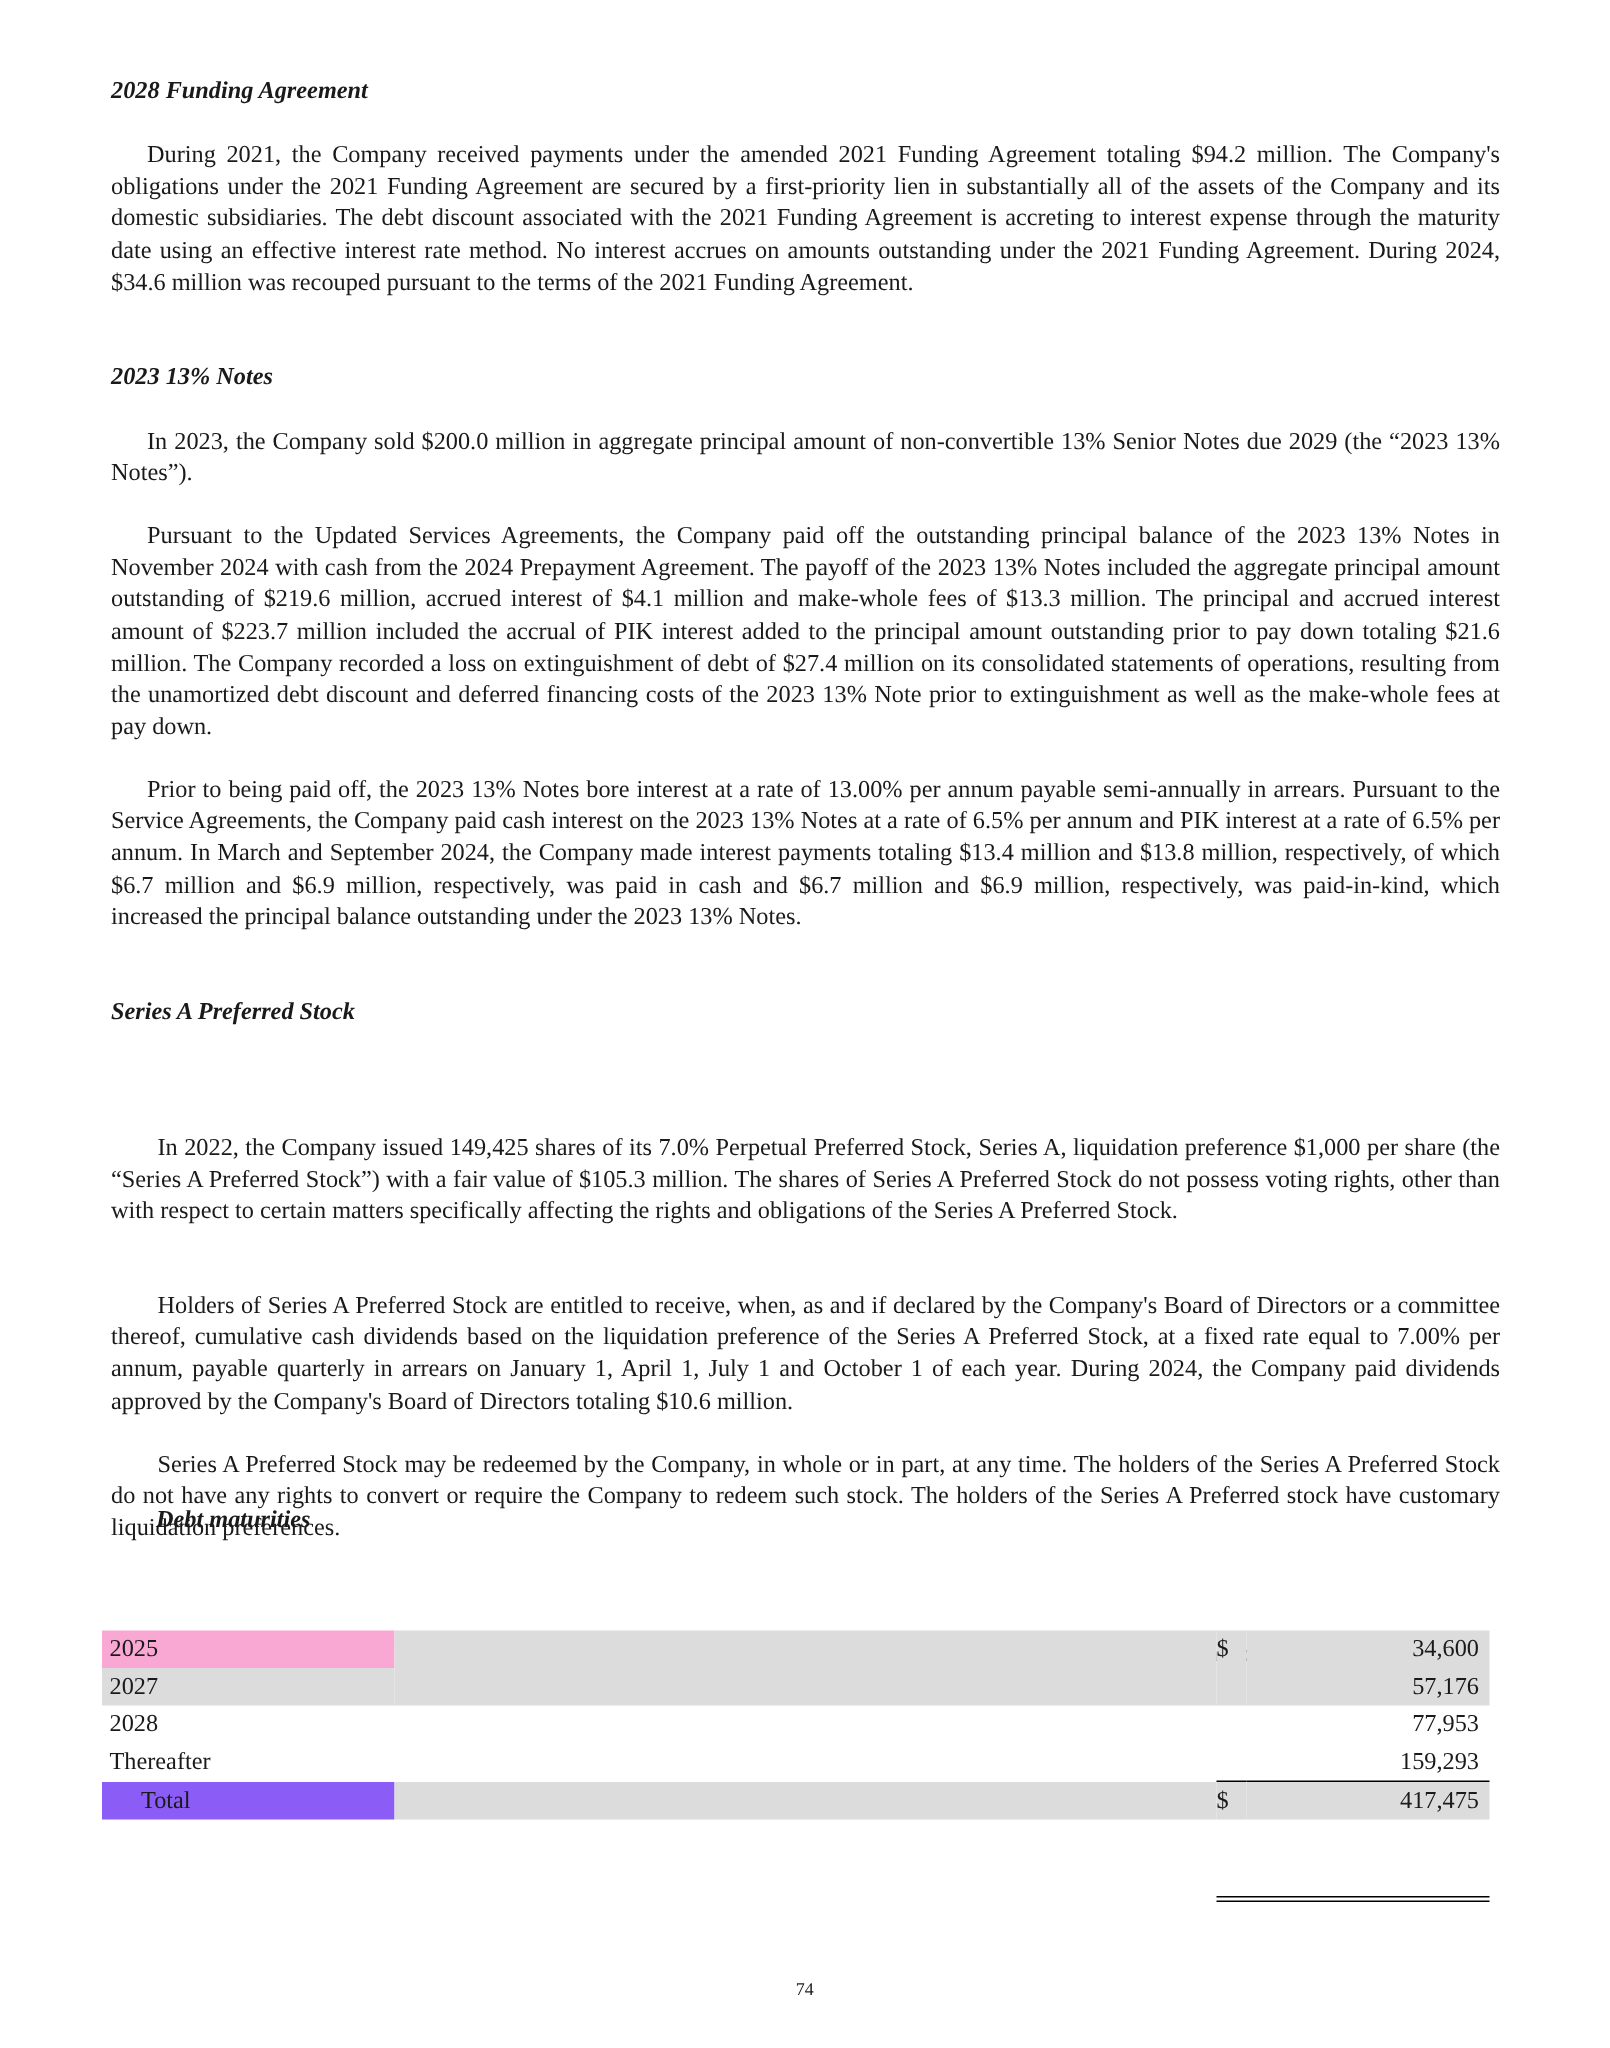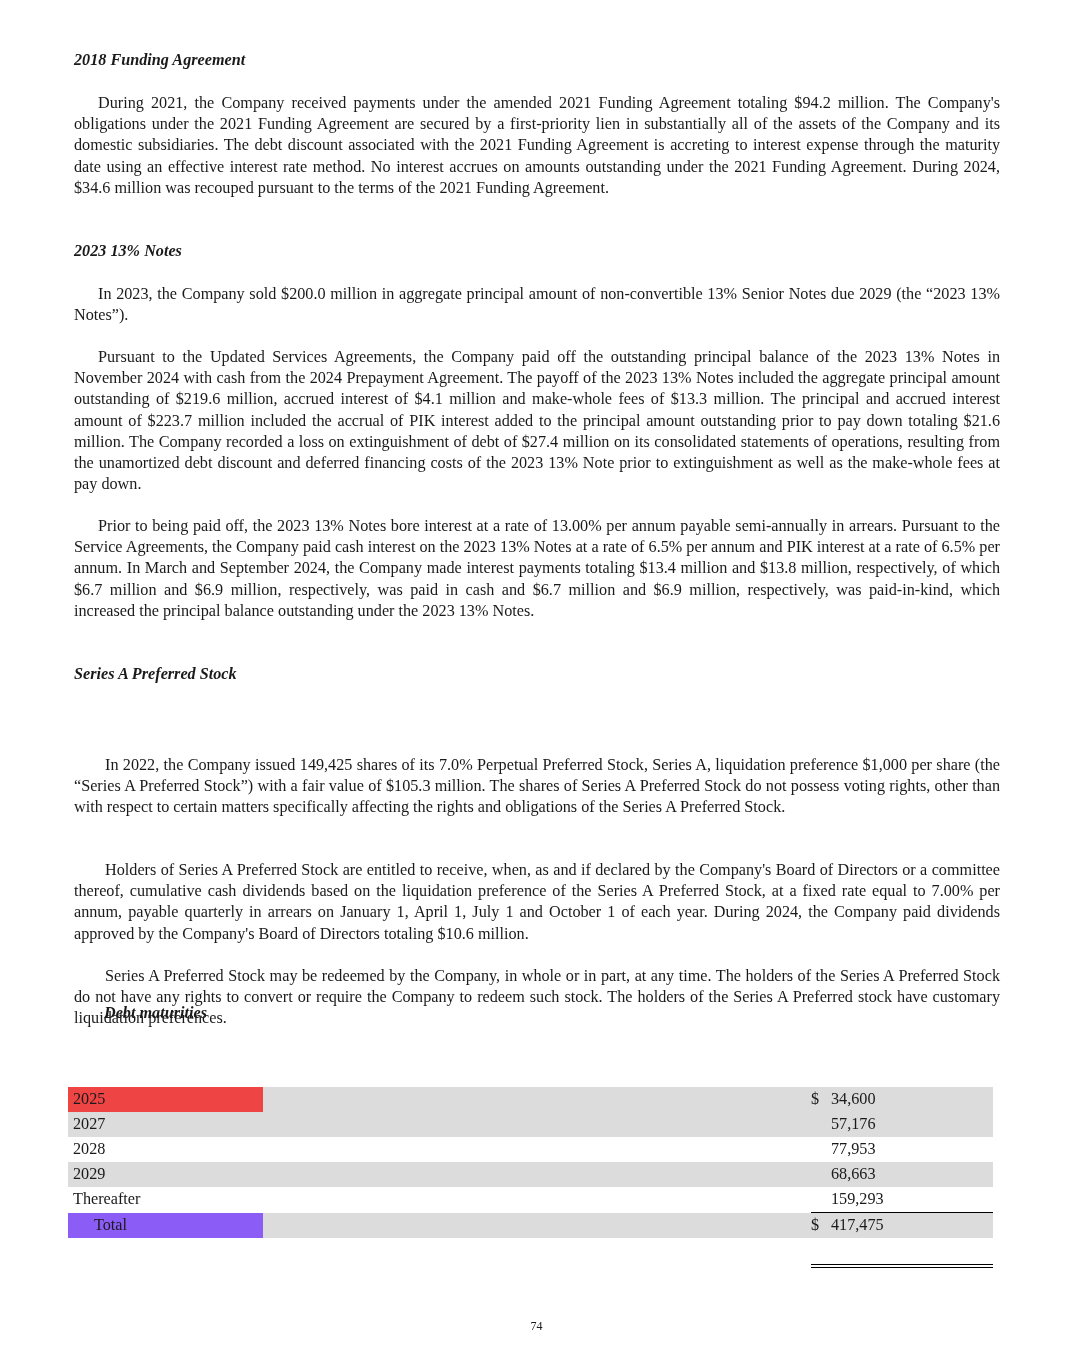--- a/index.html
+++ b/index.html
@@ -29,80 +29,74 @@
     position: absolute;
     left: -6px; top: 1087px;
     width: 925px;
     border-collapse: collapse;
   }
   .table td { padding: 0; height: 25px; line-height: 25px; font-size: 16.2px; }
   .row.shaded td { background: #dcdcdc; }
   .c-label { padding-left: 5px !important; }
   .c-gap { width: 548px; }
   .c-dollar { width: 20px; text-align: left; }
-  .c-amount { width: 155px; padding-right: 7px !important; }
+  .c-amount { width: 155px; text-align: right; padding-right: 7px !important; }
   .total-label { padding-left: 26px !important; }
   .total-top { border-top: 1.5px solid #000; }
   .dbl-underline {
     position: absolute; left: 811px; top: 1264px; width: 182px; height: 4px;
     border-top: 1.5px solid #000; border-bottom: 1.5px solid #000;
     box-sizing: border-box;
   }
   .page-number {
     position: absolute; top: 1316px; left: 0; width: 1073px; text-align: center;
     font-family: "Liberation Serif", "DejaVu Serif", serif;
     font-size: 12px;
   }
 </style>
 </head>
 <body>
 
 <div class="page">
 
-  <div class="heading" style="top:50px;">2018 Funding Agreement</div>
+  <div class="heading" style="top:50px;">2028 Funding Agreement</div>
   <p class="para" style="top:93px;">During 2021, the Company received payments under the amended 2021 Funding Agreement totaling $94.2 million. The Company's obligations under the 2021 Funding Agreement are secured by a first-priority lien in substantially all of the assets of the Company and its domestic subsidiaries. The debt discount associated with the 2021 Funding Agreement is accreting to interest expense through the maturity date using an effective interest rate method. No interest accrues on amounts outstanding under the 2021 Funding Agreement. During 2024, $34.6 million was recouped pursuant to the terms of the 2021 Funding Agreement.</p>
 
   <div class="heading" style="top:241px;">2023 13% Notes</div>
   <p class="para" style="top:284px;">In 2023, the Company sold $200.0 million in aggregate principal amount of non-convertible 13% Senior Notes due 2029 (the “2023 13% Notes”).</p>
   <p class="para" style="top:347px;">Pursuant to the Updated Services Agreements, the Company paid off the outstanding principal balance of the 2023 13% Notes in November 2024 with cash from the 2024 Prepayment Agreement. The payoff of the 2023 13% Notes included the aggregate principal amount outstanding of $219.6 million, accrued interest of $4.1 million and make-whole fees of $13.3 million. The principal and accrued interest amount of $223.7 million included the accrual of PIK interest added to the principal amount outstanding prior to pay down totaling $21.6 million. The Company recorded a loss on extinguishment of debt of $27.4 million on its consolidated statements of operations, resulting from the unamortized debt discount and deferred financing costs of the 2023 13% Note prior to extinguishment as well as the make-whole fees at pay down.</p>
   <p class="para" style="top:516px;">Prior to being paid off, the 2023 13% Notes bore interest at a rate of 13.00% per annum payable semi-annually in arrears. Pursuant to the Service Agreements, the Company paid cash interest on the 2023 13% Notes at a rate of 6.5% per annum and PIK interest at a rate of 6.5% per annum. In March and September 2024, the Company made interest payments totaling $13.4 million and $13.8 million, respectively, of which $6.7 million and $6.9 million, respectively, was paid in cash and $6.7 million and $6.9 million, respectively, was paid-in-kind, which increased the principal balance outstanding under the 2023 13% Notes.</p>
 
   <div class="heading" style="top:664px;">Series A Preferred Stock</div>
   <p class="para wide-indent" style="top:707px;">In 2022, the Company issued 149,425 shares of its 7.0% Perpetual Preferred Stock, Series A, liquidation preference $1,000 per share (the “Series A Preferred Stock”) with a fair value of $105.3 million. The shares of Series A Preferred Stock do not possess voting rights, other than with respect to certain matters specifically affecting the rights and obligations of the Series A Preferred Stock.</p>
   <p class="para wide-indent" style="top:812px;">Holders of Series A Preferred Stock are entitled to receive, when, as and if declared by the Company's Board of Directors or a committee thereof, cumulative cash dividends based on the liquidation preference of the Series A Preferred Stock, at a fixed rate equal to 7.00% per annum, payable quarterly in arrears on January 1, April 1, July 1 and October 1 of each year. During 2024, the Company paid dividends approved by the Company's Board of Directors totaling $10.6 million.</p>
   <p class="para wide-indent" style="top:918px;">Series A Preferred Stock may be redeemed by the Company, in whole or in part, at any time. The holders of the Series A Preferred Stock do not have any rights to convert or require the Company to redeem such stock. The holders of the Series A Preferred stock have customary liquidation preferences.</p>
 
   <div class="heading" style="top:1003px;margin-left:30px;">Debt maturities</div>
   <p class="para wide-indent" style="top:1044px;">Annual debt maturities for each of the five years following October 31, 2024 and thereafter are as follows (in thousands):</p>
 
   <table class="table">
     <tbody>
       <tr class="row shaded">
-        <td class="c-label" style="background: #ef4444;">2025</td>
+        <td class="c-label" style="background: #f9a8d4;">2025</td>
         <td class="c-gap" style="background: rgb(220, 220, 220);"></td>
         <td class="c-dollar" style="background: rgb(220, 220, 220);">$</td>
         <td class="c-amount" style="background: rgb(220, 220, 220);">34,600</td>
       </tr>
       <tr class="row shaded">
         <td class="c-label" style="background: rgb(220, 220, 220);">2027</td>
         <td class="c-gap" style="background: rgb(220, 220, 220);"></td>
         <td class="c-dollar" style="background: rgb(220, 220, 220);"></td>
         <td class="c-amount" style="background: rgb(220, 220, 220);">57,176</td>
       </tr>
       <tr class="row">
         <td class="c-label">2028</td>
         <td class="c-gap"></td>
         <td class="c-dollar"></td>
         <td class="c-amount">77,953</td>
-      </tr>
-      <tr class="row shaded">
-        <td class="c-label" style="background: rgb(220, 220, 220);">2029</td>
-        <td class="c-gap" style="background: rgb(220, 220, 220);"></td>
-        <td class="c-dollar" style="background: rgb(220, 220, 220);"></td>
-        <td class="c-amount" style="background: rgb(220, 220, 220);">68,663</td>
       </tr>
       <tr class="row">
         <td class="c-label">Thereafter</td>
         <td class="c-gap"></td>
         <td class="c-dollar"></td>
         <td class="c-amount">159,293</td>
       </tr>
       <tr class="row shaded">
         <td class="c-label total-label" style="background: #8b5cf6;">Total</td>
         <td class="c-gap" style="background: rgb(220, 220, 220);"></td>

